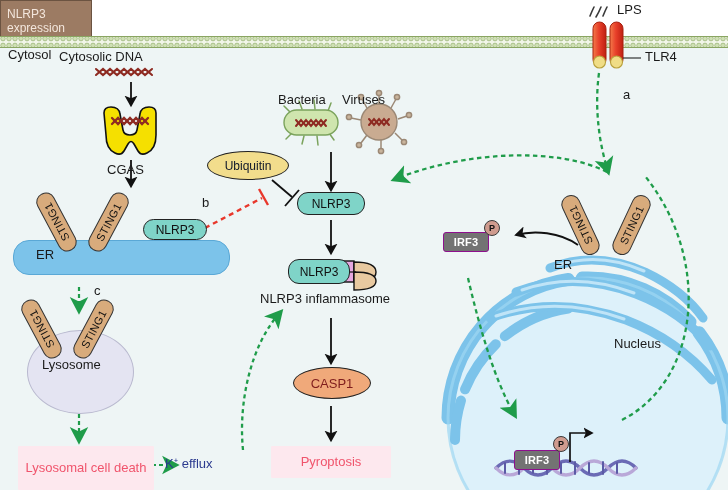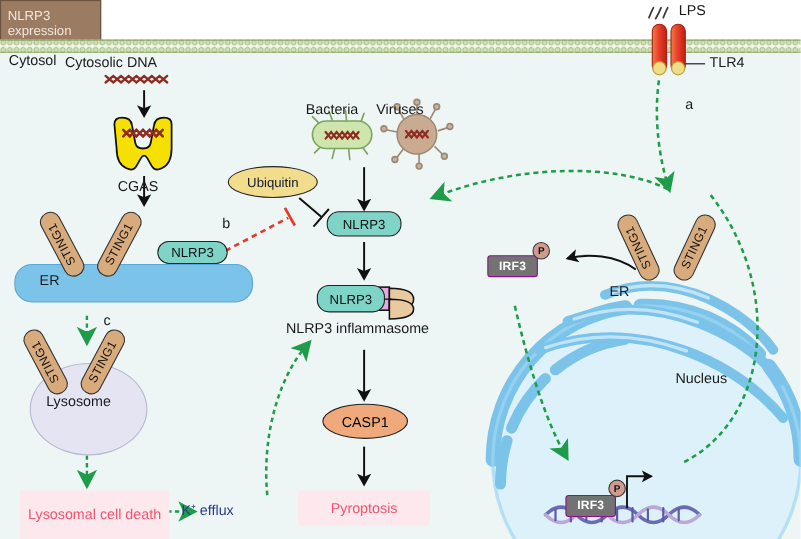--- a/index.html
+++ b/index.html
@@ -32,21 +32,21 @@
   .nlrp3{
     background:#7fd4c8;border:1.4px solid #222;border-radius:11px;
     font-size:12px;color:#111;
   }
   .ubi{
     background:#f2dd8c;border:1.4px solid #222;border-radius:50%;
     font-size:12px;color:#0f172a;
   }
   .casp{
     background:#f0a97a;border:1.4px solid #222;border-radius:50%;
-    font-size:13px;color:#000000;
+    font-size:13px;color:#7f1d1d;
   }
   .irf3{
     background:#737373;border:1.2px solid #8e0f8e;border-radius:3px;
     font-size:11px;color:#fff;font-weight:bold;letter-spacing:.2px;
   }
   .exprbox{
     background:#9c7b63;border:1.2px solid #6b5341;
     font-size:12px;color:#f3e6dc;line-height:1.15;
     display:flex;flex-direction:column;align-items:flex-start;
     justify-content:center;padding:2px 6px;white-space:normal;

